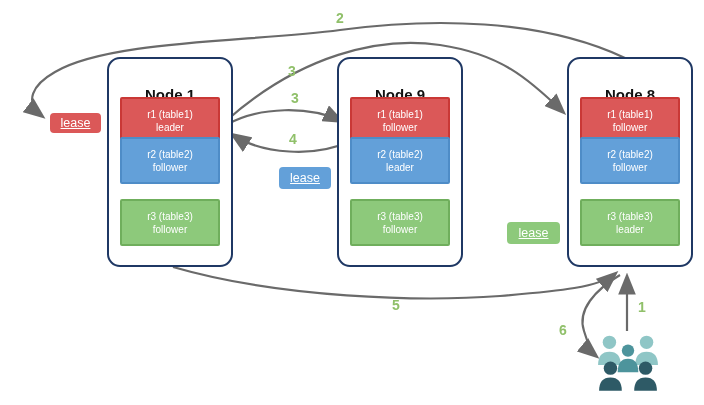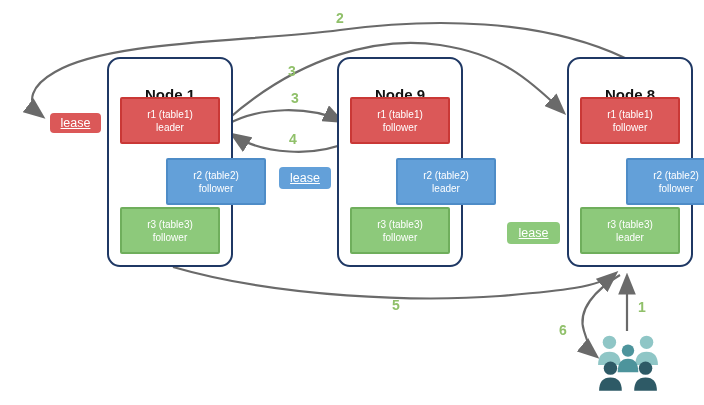--- a/index.html
+++ b/index.html
@@ -16,21 +16,21 @@
     border:2px solid var(--node-border,#1f3864);border-radius:13px;box-sizing:border-box;
   }
   .node-title{
     text-align:center;margin-top:27px;font-size:15px;font-weight:bold;color:#111;
   }
   .replica{
     position:absolute;left:11px;width:100px;height:47px;border-radius:2px;
     border:2px solid;box-sizing:border-box;color:#fff;font-size:10px;line-height:1.3;
     display:flex;flex-direction:column;align-items:center;justify-content:center;text-align:right;
   }
-  .r1{top:38px;} .r2{top:99px;margin-left:46px;} .r3{top:148px;}
+  .r1{top:38px;} .r2{top:78px;} .r3{top:140px;}
   .red{background:var(--red-fill,#db5858);border-color:var(--red-border,#c93836);}
   .blue{background:var(--blue-fill,#63a0d9);border-color:var(--blue-border,#4e8cc7);}
   .green{background:var(--green-fill,#8dc97b);border-color:var(--green-border,#6fae5c);}
   .lease{
     position:absolute;border-radius:6px;border:2px solid;box-sizing:border-box;
     color:#fff;font-size:12.5px;display:flex;align-items:center;justify-content:center;text-decoration:underline;
   }
   .step{
     position:absolute;width:16px;text-align:center;font-size:14px;font-weight:bold;
     color:var(--step-label,#90c06a);

